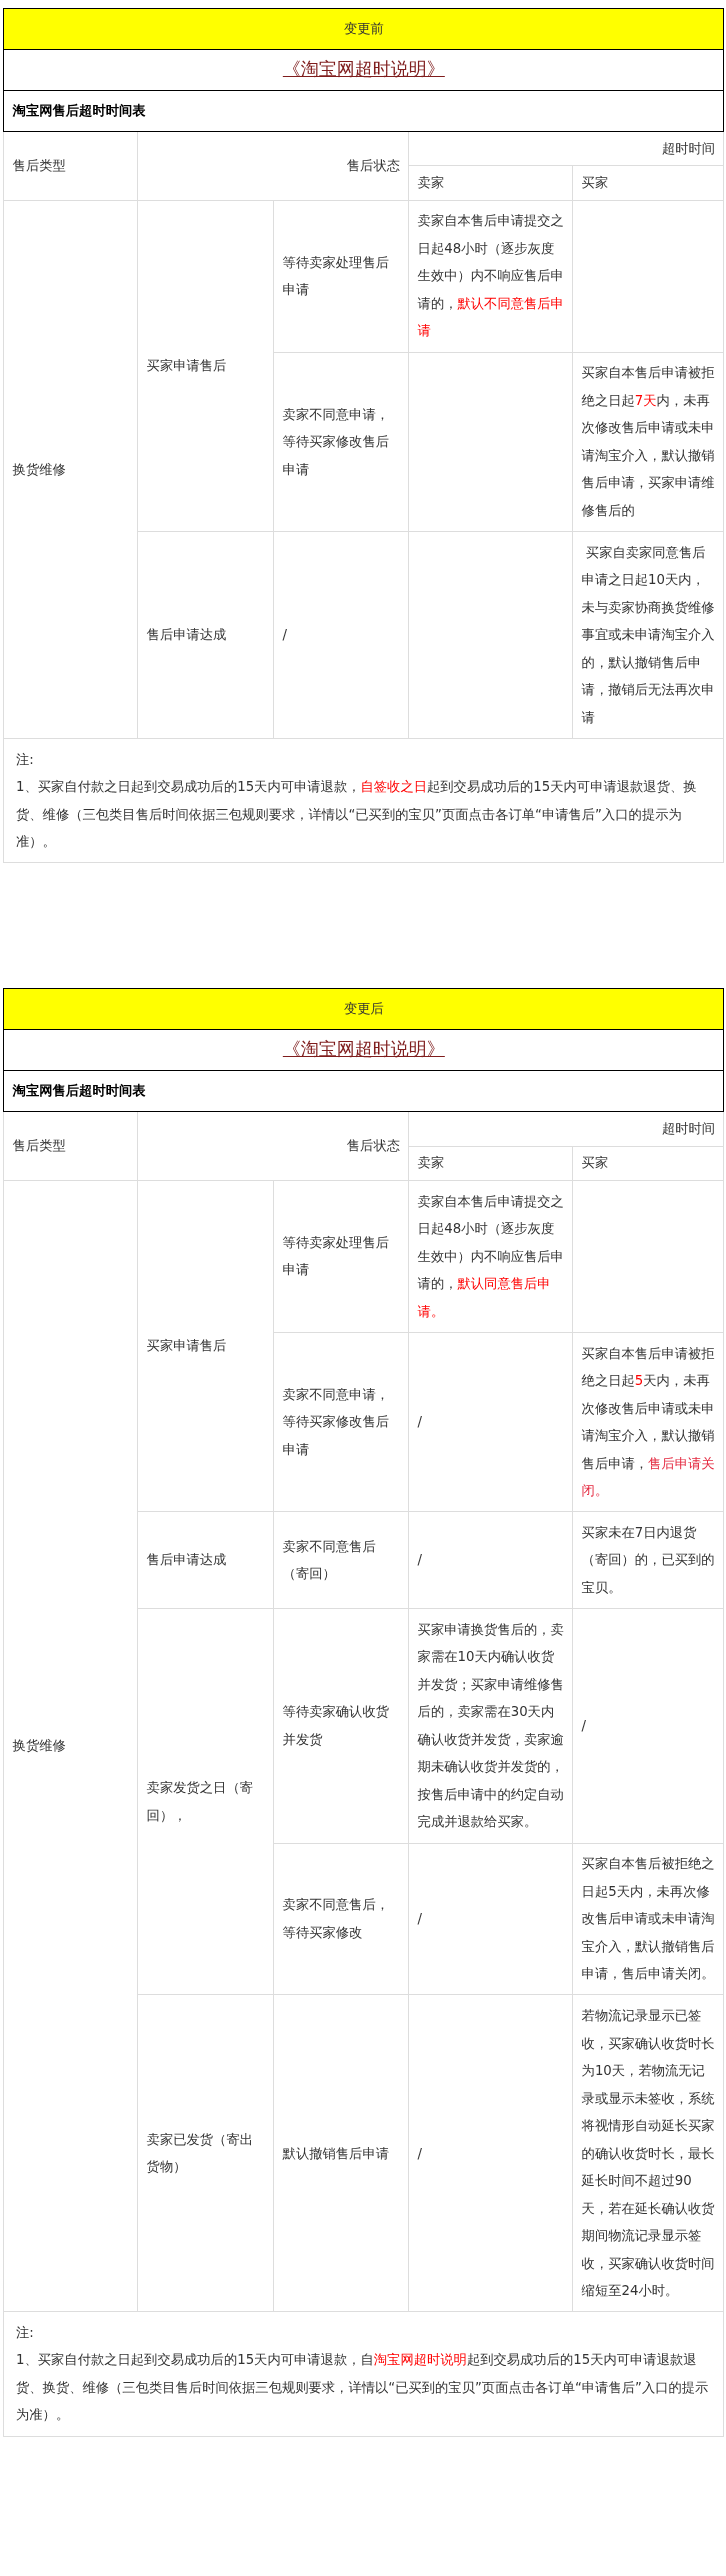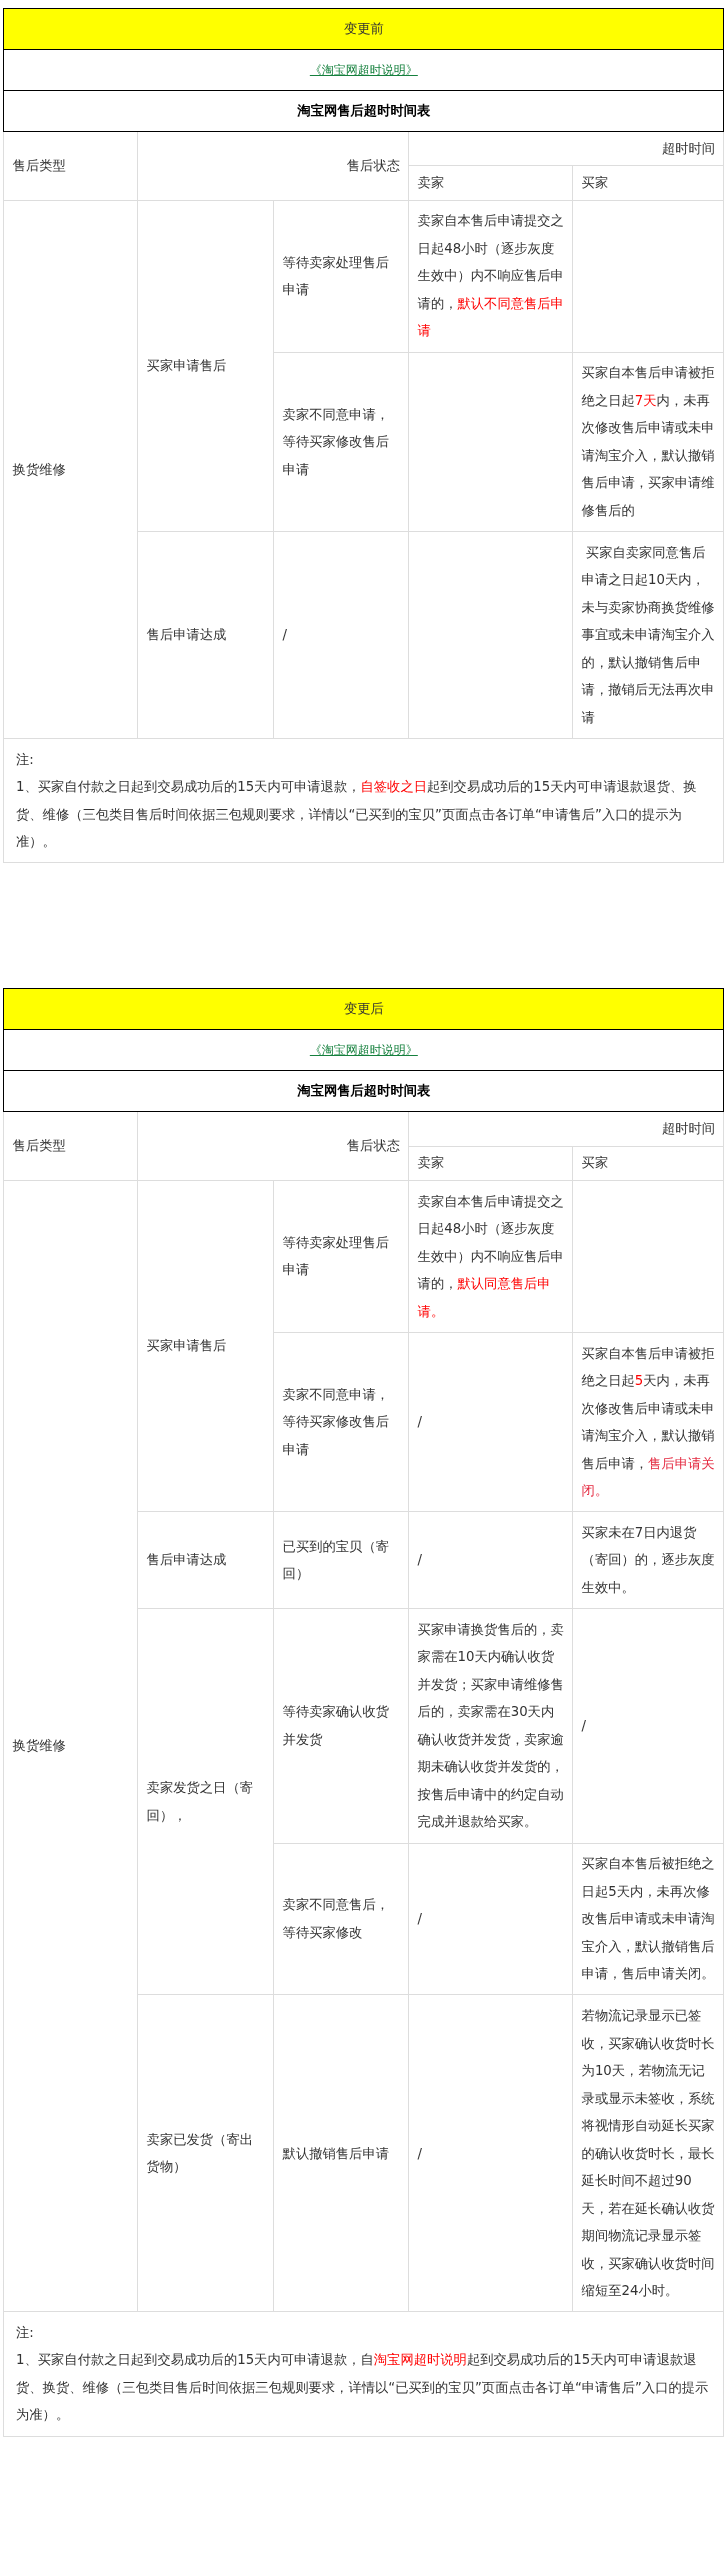--- a/index.html
+++ b/index.html
@@ -38,27 +38,26 @@
     color: #333333;
   }
   table.tt tr.link-row td {
     border: 1.7px solid #000000;
     text-align: center;
     height: 30px;
     padding: 5px 8.3px;
     line-height: 20px;
   }
   table.tt tr.link-row a {
-    color: #15803d;
+    color: #7f1d1d;
     text-decoration: underline;
-    font-size: 12px;
+    font-size: 18px;
   }
   table.tt tr.title-row td {
     border: 1.7px solid #000000;
-    text-align: center;
     font-weight: bold;
     color: #000000;
     height: 30px;
     padding: 5px 8.3px;
     line-height: 20px;
   }
   table.tt td.center { text-align: right; }
   .red { color: #ff0000; }
   .crimson { color: #e4283f; }
   table.tt td.note {
@@ -169,23 +168,23 @@
       <td><span>卖家自本售后申请提交之日起48小时（逐步灰度生效中）内不响应售后申请的，</span><span class="red">默认同意售后申请。</span></td>
       <td></td>
     </tr>
     <tr>
       <td>卖家不同意申请，等待买家修改售后申请</td>
       <td>/</td>
       <td><span>买家自本售后申请被拒绝之日起</span><span class="red">5</span><span>天内，未再次修改售后申请或未申请淘宝介入，默认撤销售后申请，</span><span class="crimson">售后申请关闭。</span></td>
     </tr>
     <tr>
       <td>售后申请达成</td>
-      <td class="red">已买到的宝贝（寄回）</td>
-      <td>/</td>
-      <td class="red">买家未在7日内退货（寄回）的，逐步灰度生效中。</td>
+      <td class="red">卖家不同意售后（寄回）</td>
+      <td>/</td>
+      <td class="red">买家未在7日内退货（寄回）的，已买到的宝贝。</td>
     </tr>
     <tr>
       <td rowspan="2" class="red">卖家发货之日（寄回），</td>
       <td class="red">等待卖家确认收货并发货</td>
       <td class="red">买家申请换货售后的，卖家需在10天内确认收货并发货；买家申请维修售后的，卖家需在30天内确认收货并发货，卖家逾期未确认收货并发货的，按售后申请中的约定自动完成并退款给买家。</td>
       <td>/</td>
     </tr>
     <tr>
       <td class="red">卖家不同意售后，等待买家修改</td>
       <td>/</td>

